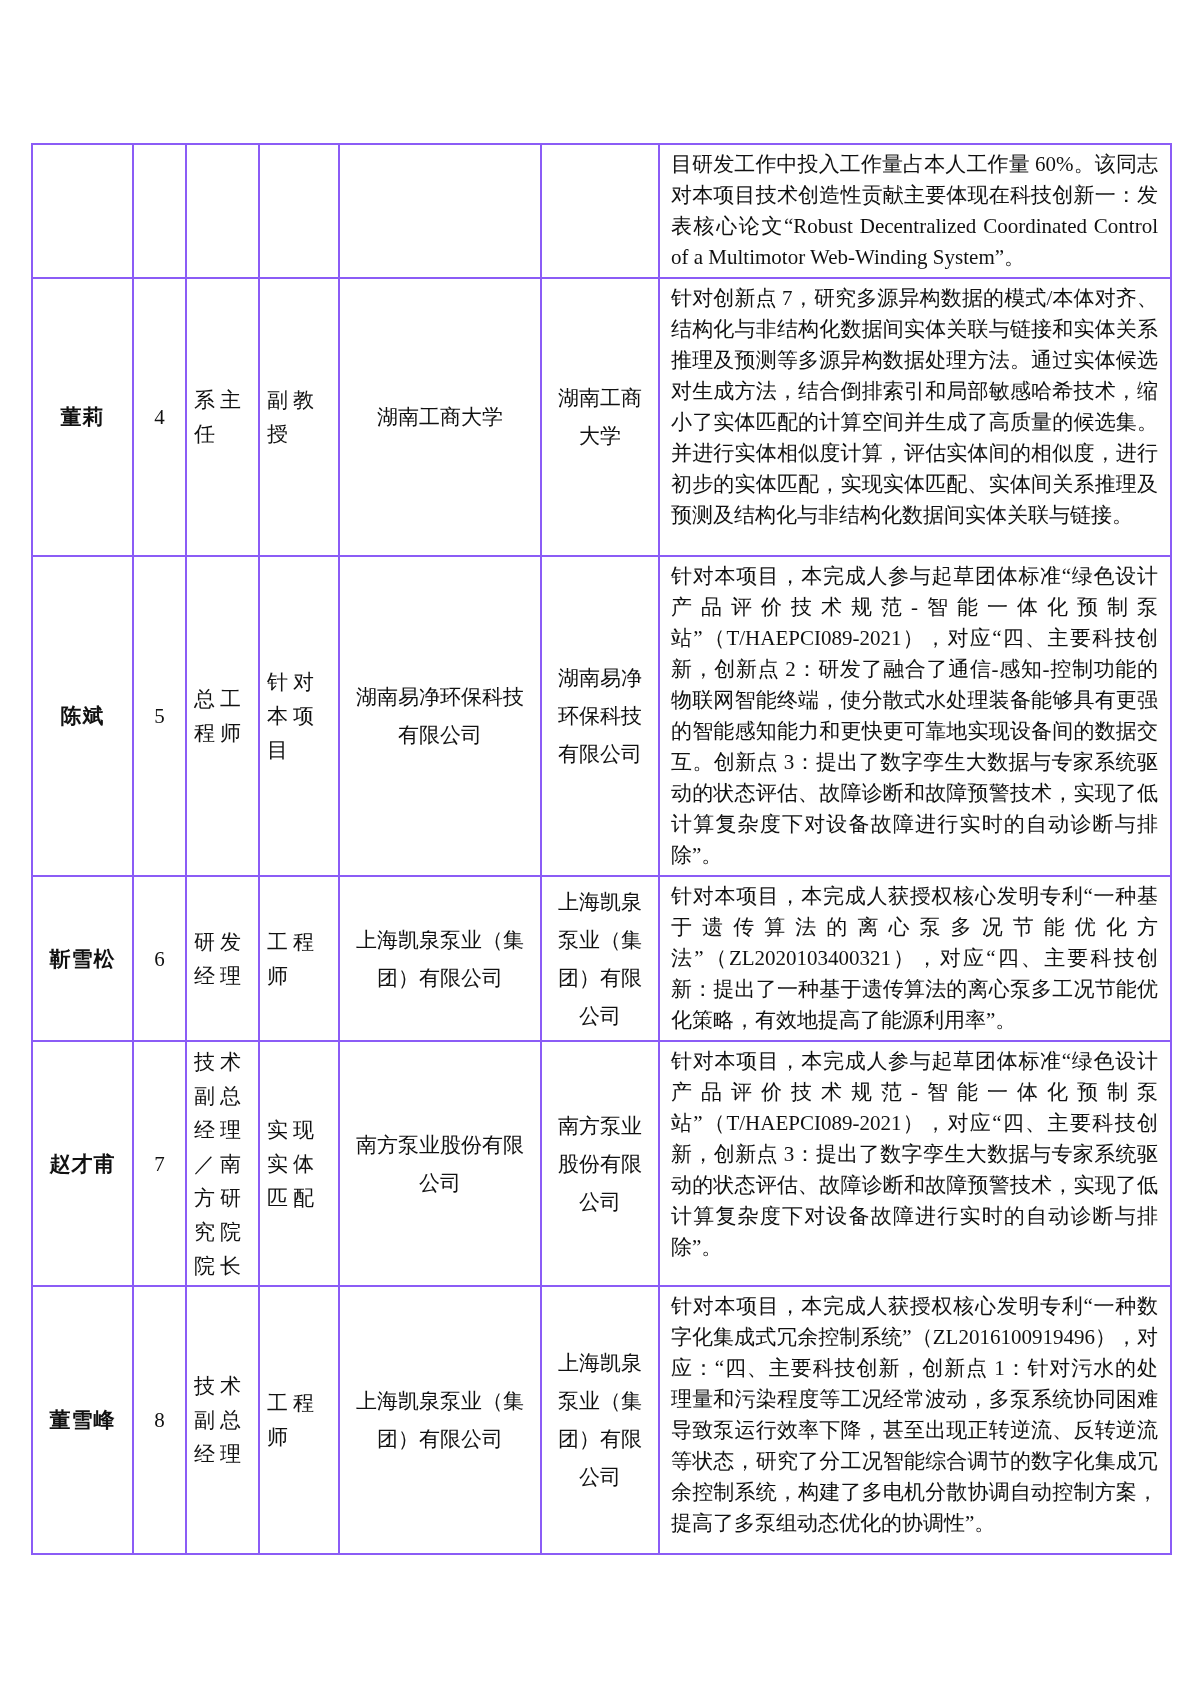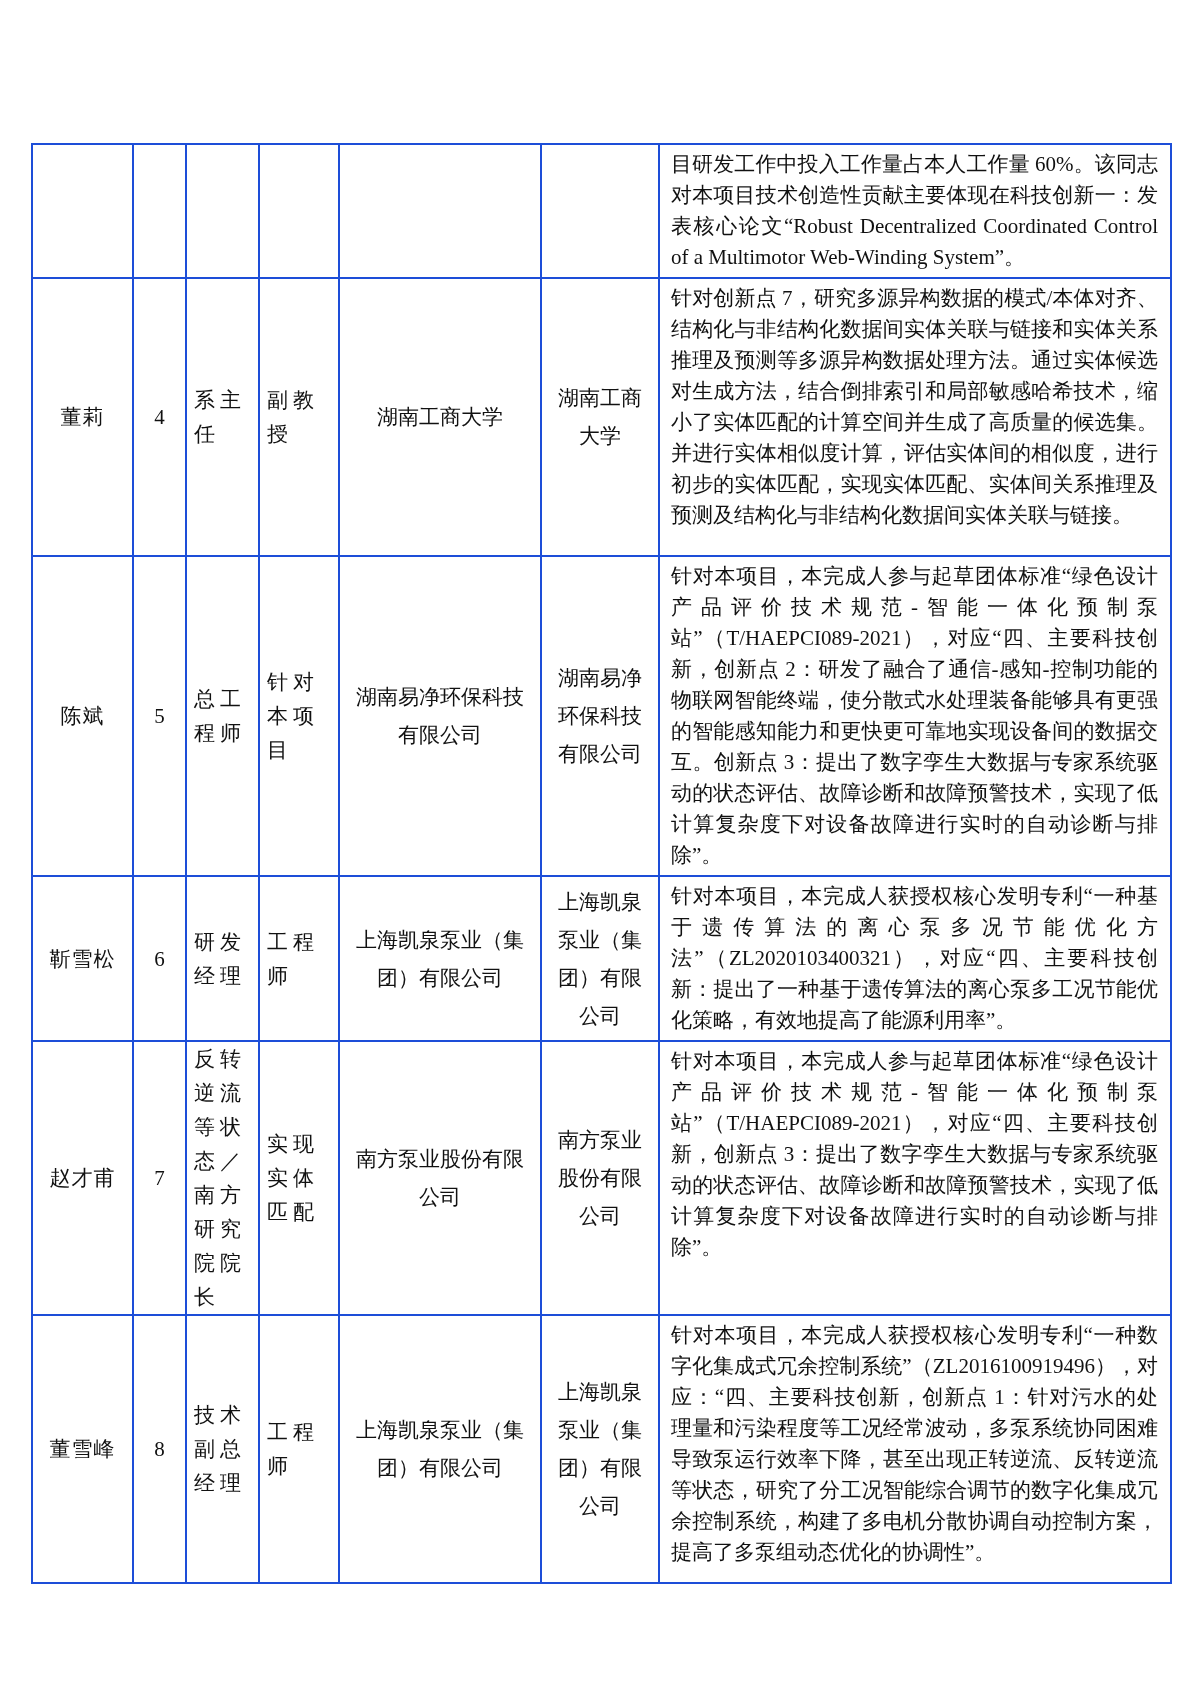--- a/index.html
+++ b/index.html
@@ -22,38 +22,39 @@
   }
   table.completer-table {
     position: absolute;
     left: 31px;
     top: 143px;
     width: 1139px;
     border-collapse: collapse;
     table-layout: fixed;
   }
   table.completer-table td {
-    border: 2px solid #1d4ed8;
+    border: 2px solid #8b5cf6;
     font-size: 21px;
     overflow: hidden;
   }
   
   tr.r0 { height: 128px; }
   tr.r1 { height: 278px; }
   tr.r2 { height: 296px; }
   tr.r3 { height: 157px; }
   tr.r4 { height: 245px; }
   tr.r5 { height: 268px; }
 
   td.c-name {
     text-align: center;
     vertical-align: middle;
     line-height: 34px;
     padding: 0 4px;
     letter-spacing: 1px;
+    font-weight: bold;
   }
   td.c-no {
     text-align: center;
     vertical-align: middle;
     line-height: 34px;
   }
   td.c-pos, td.c-title {
     vertical-align: middle;
     line-height: 34px;
     letter-spacing: 5px;
@@ -125,21 +126,21 @@
         <td class="c-no">6</td>
         <td class="c-pos">研发经理</td>
         <td class="c-title">工程师</td>
         <td class="c-work">上海凯泉泵业（集团）有限公司</td>
         <td class="c-comp">上海凯泉泵业（集团）有限公司</td>
         <td class="c-contrib">针对本项目，本完成人获授权核心发明专利“一种基于遗传算法的离心泵多况节能优化方法”（ZL2020103400321），对应“四、主要科技创新：提出了一种基于遗传算法的离心泵多工况节能优化策略，有效地提高了能源利用率”。</td>
       </tr>
       <tr class="r4">
         <td class="c-name">赵才甫</td>
         <td class="c-no">7</td>
-        <td class="c-pos">反转逆流等状态／南方研究院院长</td>
+        <td class="c-pos">技术副总经理／南方研究院院长</td>
         <td class="c-title">实现实体匹配</td>
         <td class="c-work">南方泵业股份有限公司</td>
         <td class="c-comp">南方泵业股份有限公司</td>
         <td class="c-contrib">针对本项目，本完成人参与起草团体标准“绿色设计产品评价技术规范-智能一体化预制泵站”（T/HAEPCI089-2021），对应“四、主要科技创新，创新点 3：提出了数字孪生大数据与专家系统驱动的状态评估、故障诊断和故障预警技术，实现了低计算复杂度下对设备故障进行实时的自动诊断与排除”。</td>
       </tr>
       <tr class="r5">
         <td class="c-name">董雪峰</td>
         <td class="c-no">8</td>
         <td class="c-pos">技术副总经理</td>
         <td class="c-title">工程师</td>

